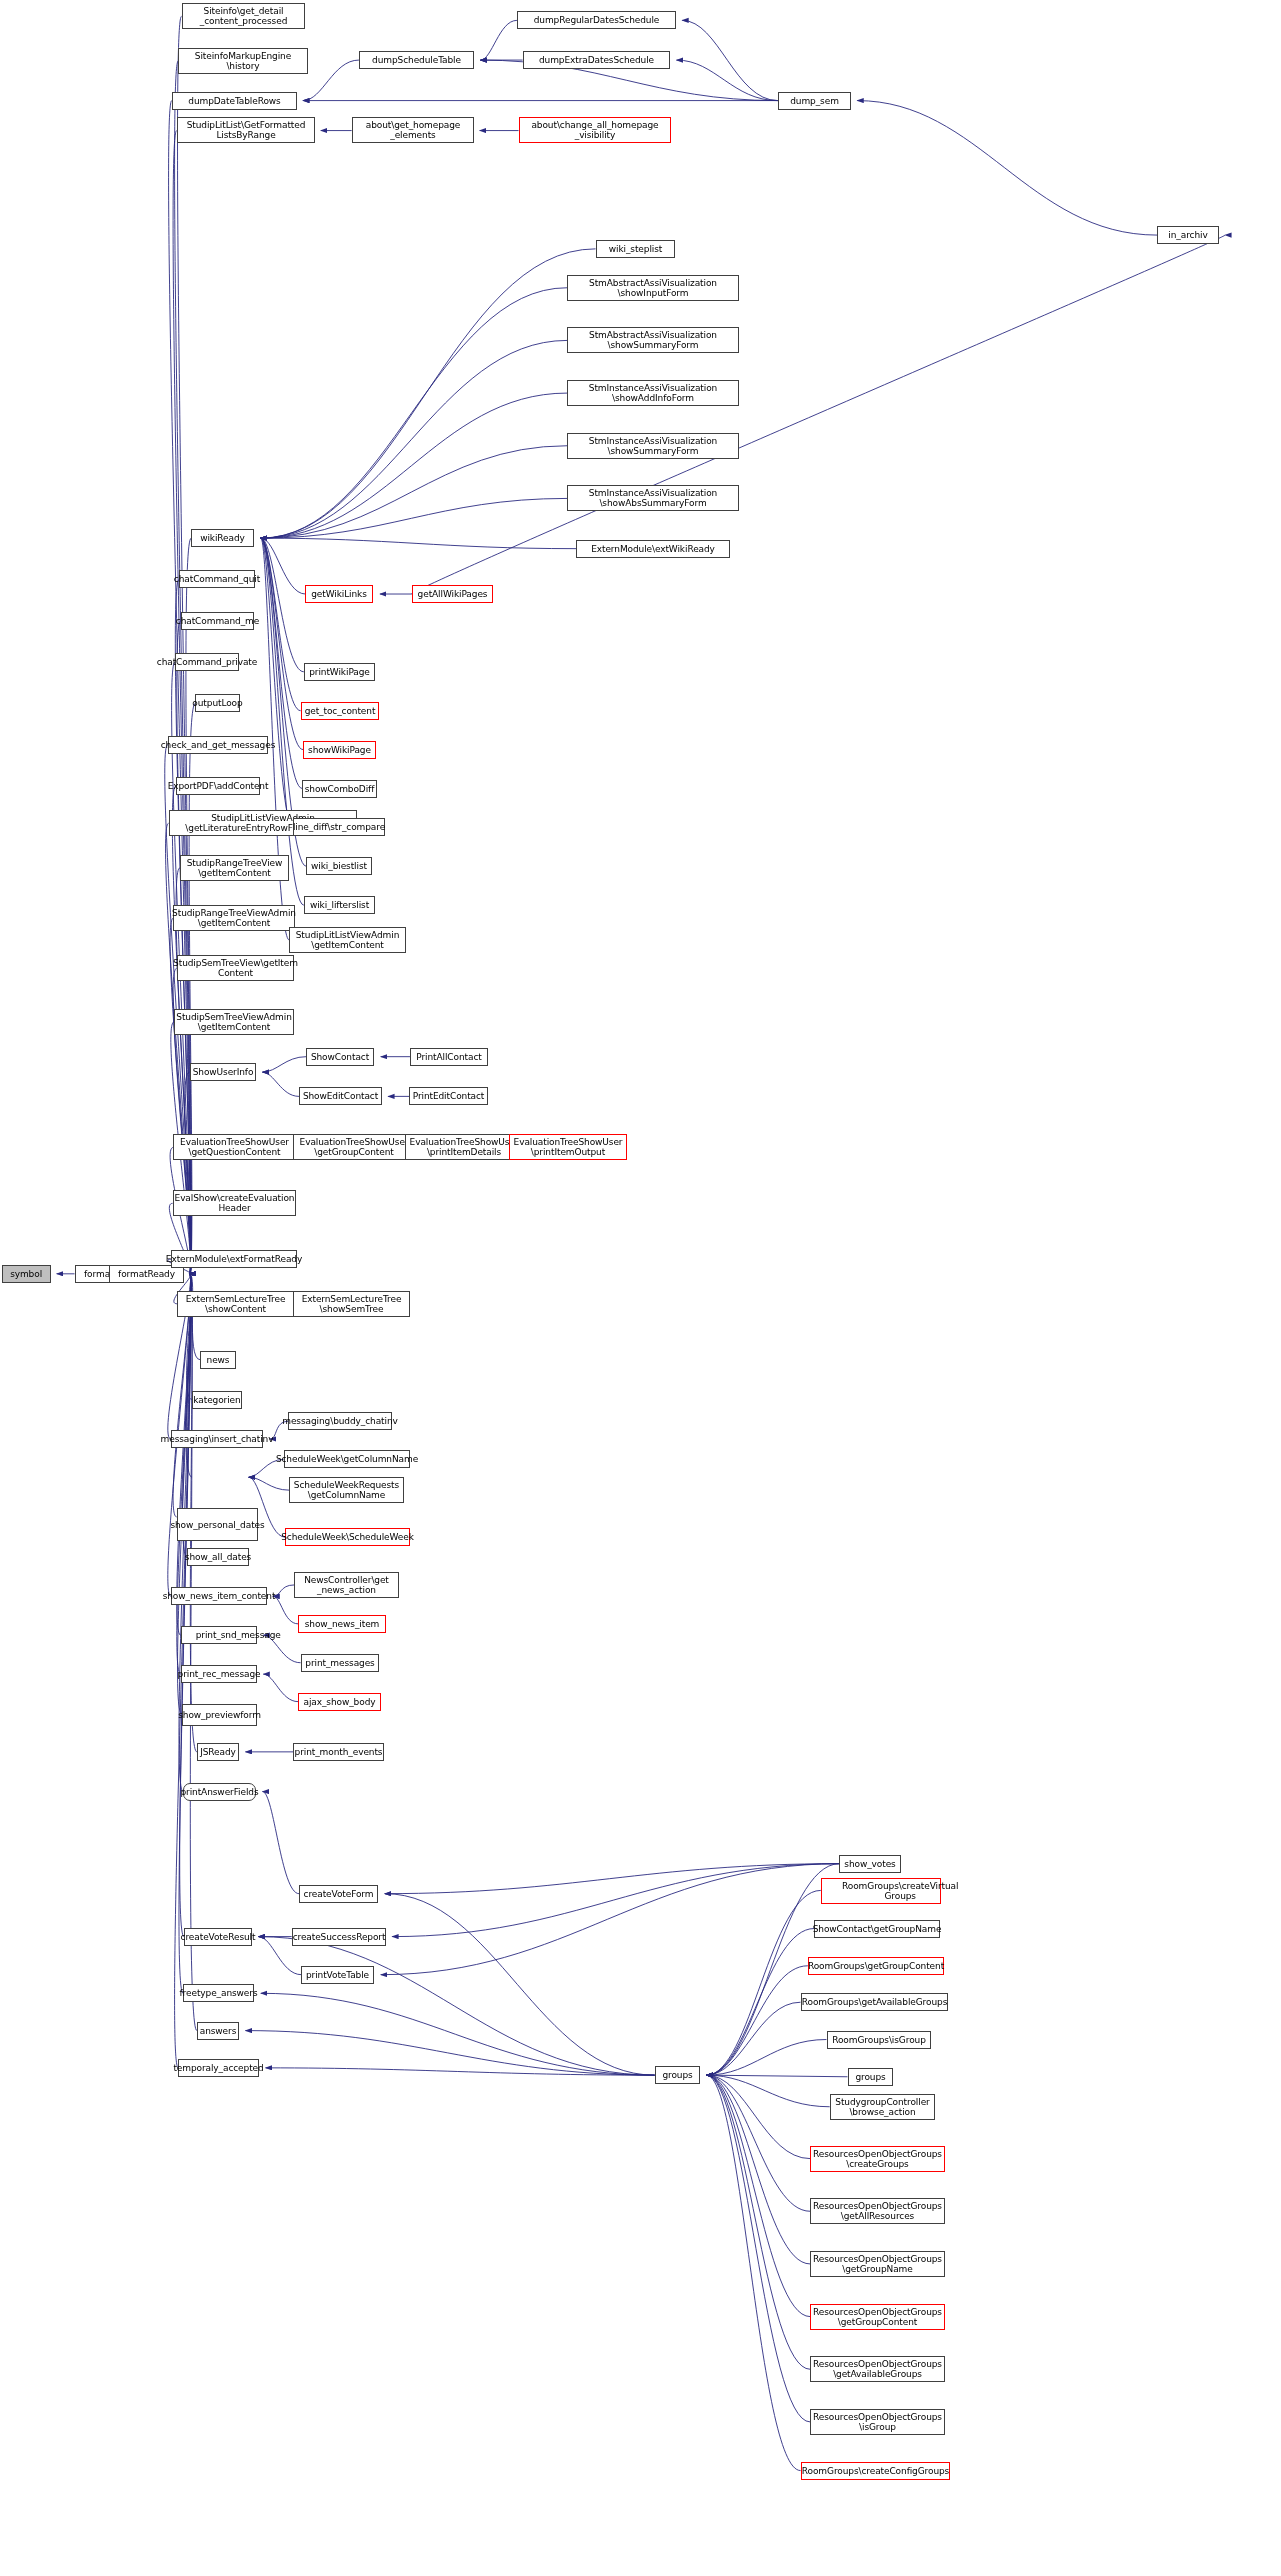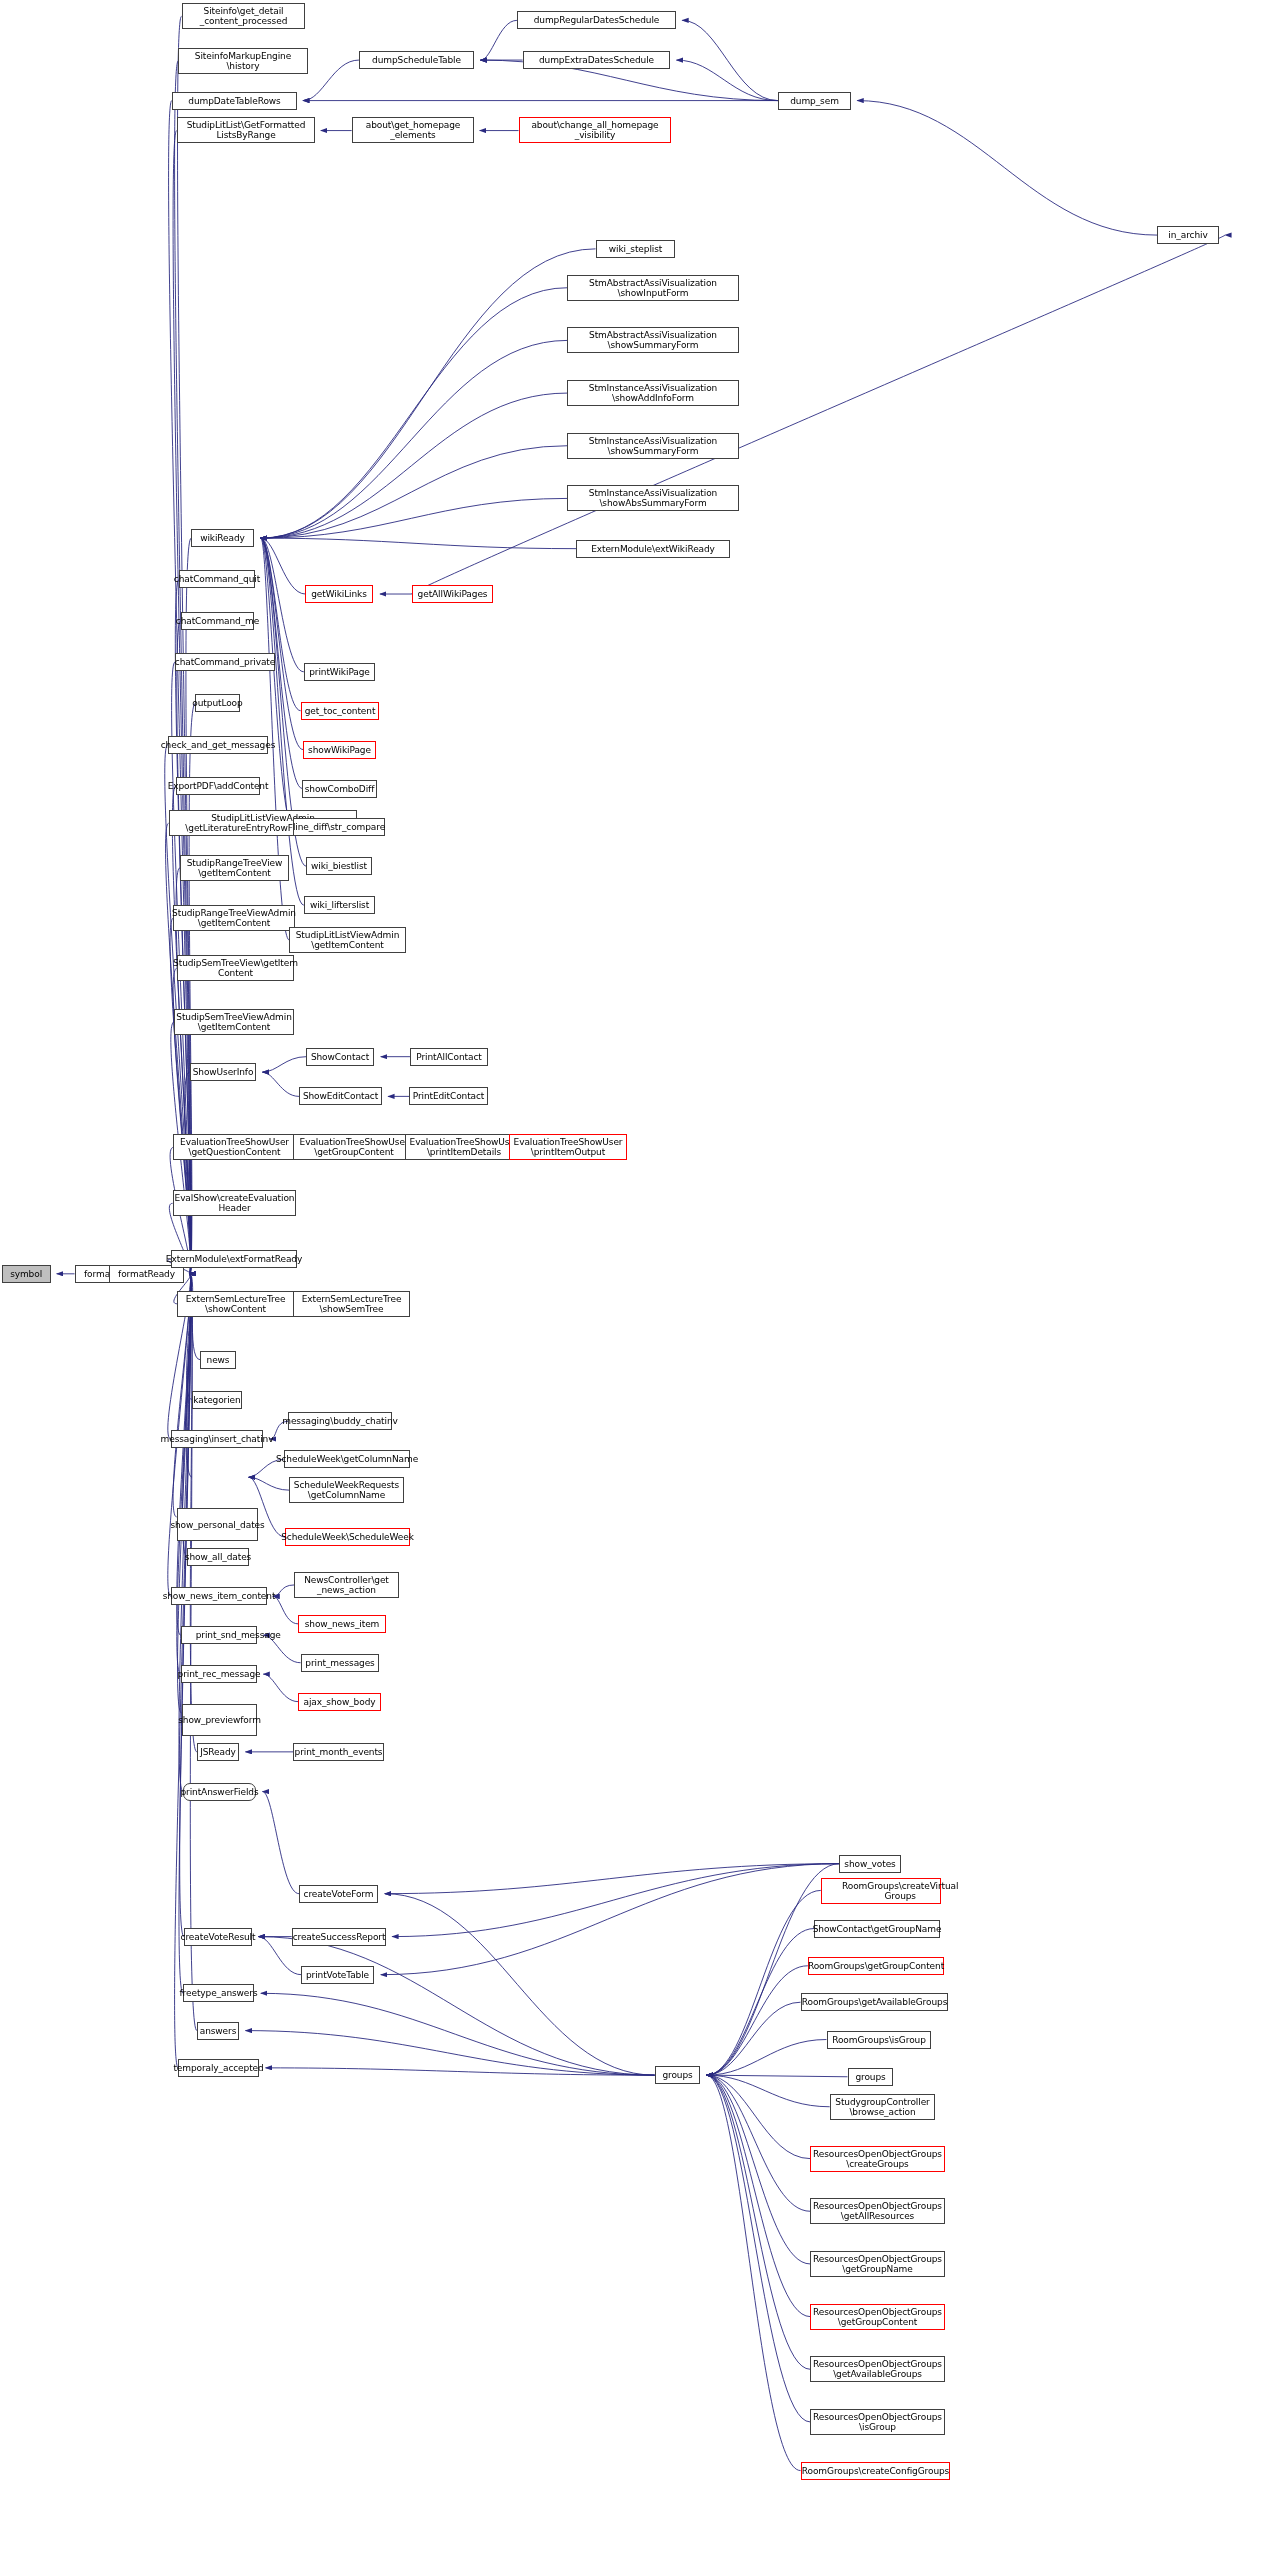--- a/index.html
+++ b/index.html
@@ -201,21 +201,21 @@
       <div class="node" style="left: 567px; top: 380px; width: 172px; height: 26px;">StmInstanceAssiVisualization
 \showAddInfoForm</div>
       <div class="node" style="left: 567px; top: 433px; width: 172px; height: 26px;">StmInstanceAssiVisualization
 \showSummaryForm</div>
       <div class="node" style="left: 567px; top: 485px; width: 172px; height: 26px;">StmInstanceAssiVisualization
 \showAbsSummaryForm</div>
       <div class="node" style="left: 576px; top: 540px; width: 154px; height: 18px;">ExternModule\extWikiReady</div>
       <div class="node" style="left: 191px; top: 529px; width: 63px; height: 18px;">wikiReady</div>
       <div class="node" style="left: 179px; top: 570px; width: 76px; height: 18px;">chatCommand_quit</div>
       <div class="node" style="left: 181px; top: 612px; width: 73px; height: 18px;">chatCommand_me</div>
-      <div class="node" style="left: 175px; top: 653px; width: 100px; height: 18px;">chatCommand_private</div>
+      <div class="node" style="left: 175px; top: 653px; width: 64px; height: 18px;">chatCommand_private</div>
       <div class="node" style="left: 195px; top: 694px; width: 45px; height: 18px;">outputLoop</div>
       <div class="node" style="left: 168px; top: 736px; width: 100px; height: 18px;">check_and_get_messages</div>
       <div class="node" style="left: 176px; top: 777px; width: 84px; height: 18px;">ExportPDF\addContent</div>
       <div class="node" style="left: 169px; top: 810px; width: 188px; height: 26px;">StudipLitListViewAdmin
 \getLiteratureEntryRowForTableBox</div>
       <div class="node" style="left: 180px; top: 855px; width: 109px; height: 26px;">StudipRangeTreeView
 \getItemContent</div>
       <div class="node" style="left: 173px; top: 905px; width: 122px; height: 26px;">StudipRangeTreeViewAdmin
 \getItemContent</div>
       <div class="node" style="left: 177px; top: 955px; width: 117px; height: 26px;">StudipSemTreeView\getItem
@@ -232,21 +232,21 @@
 \showContent</div>
       <div class="node" style="left: 200px; top: 1351px; width: 36px; height: 18px;">news</div>
       <div class="node" style="left: 192px; top: 1391px; width: 50px; height: 18px;">kategorien</div>
       <div class="node" style="left: 171px; top: 1430px; width: 92px; height: 18px;">messaging\insert_chatinv</div>
       <div class="node" style="left: 192px; top: 1468px; width: 50px; height: 18px; margin-top: 44px;">show_dates</div>
       <div class="node" style="left: 177px; top: 1508px; width: 81px; height: 33px;">show_personal_dates</div>
       <div class="node" style="left: 187px; top: 1548px; width: 62px; height: 18px;">show_all_dates</div>
       <div class="node" style="left: 171px; top: 1587px; width: 96px; height: 18px;">show_news_item_content</div>
       <div class="node" style="left: 181px; top: 1626px; width: 76px; height: 18px; padding-left: 40px;">print_snd_message</div>
       <div class="node" style="left: 181px; top: 1665px; width: 76px; height: 18px;">print_rec_message</div>
-      <div class="node" style="left: 182px; top: 1704px; width: 75px; height: 32px;">show_previewform</div>
+      <div class="node" style="left: 182px; top: 1704px; width: 75px; height: 22px;">show_previewform</div>
       <div class="node" style="left: 197px; top: 1743px; width: 42px; height: 18px;">JSReady</div>
       <div class="node" style="left: 183px; top: 1783px; width: 73px; height: 18px; border-radius: 7px;">printAnswerFields</div>
       <div class="node" style="left: 184px; top: 1928px; width: 68px; height: 18px;">createVoteResult</div>
       <div class="node" style="left: 183px; top: 1984px; width: 71px; height: 18px;">freetype_answers</div>
       <div class="node" style="left: 197px; top: 2022px; width: 42px; height: 18px;">answers</div>
       <div class="node" style="left: 178px; top: 2059px; width: 81px; height: 18px;">temporaly_accepted</div>
       <div class="node red" style="left: 305px; top: 585px; width: 68px; height: 18px;">getWikiLinks</div>
       <div class="node red" style="left: 412px; top: 585px; width: 81px; height: 18px;">getAllWikiPages</div>
       <div class="node" style="left: 304px; top: 663px; width: 71px; height: 18px;">printWikiPage</div>
       <div class="node red" style="left: 301px; top: 702px; width: 78px; height: 18px;">get_toc_content</div>

